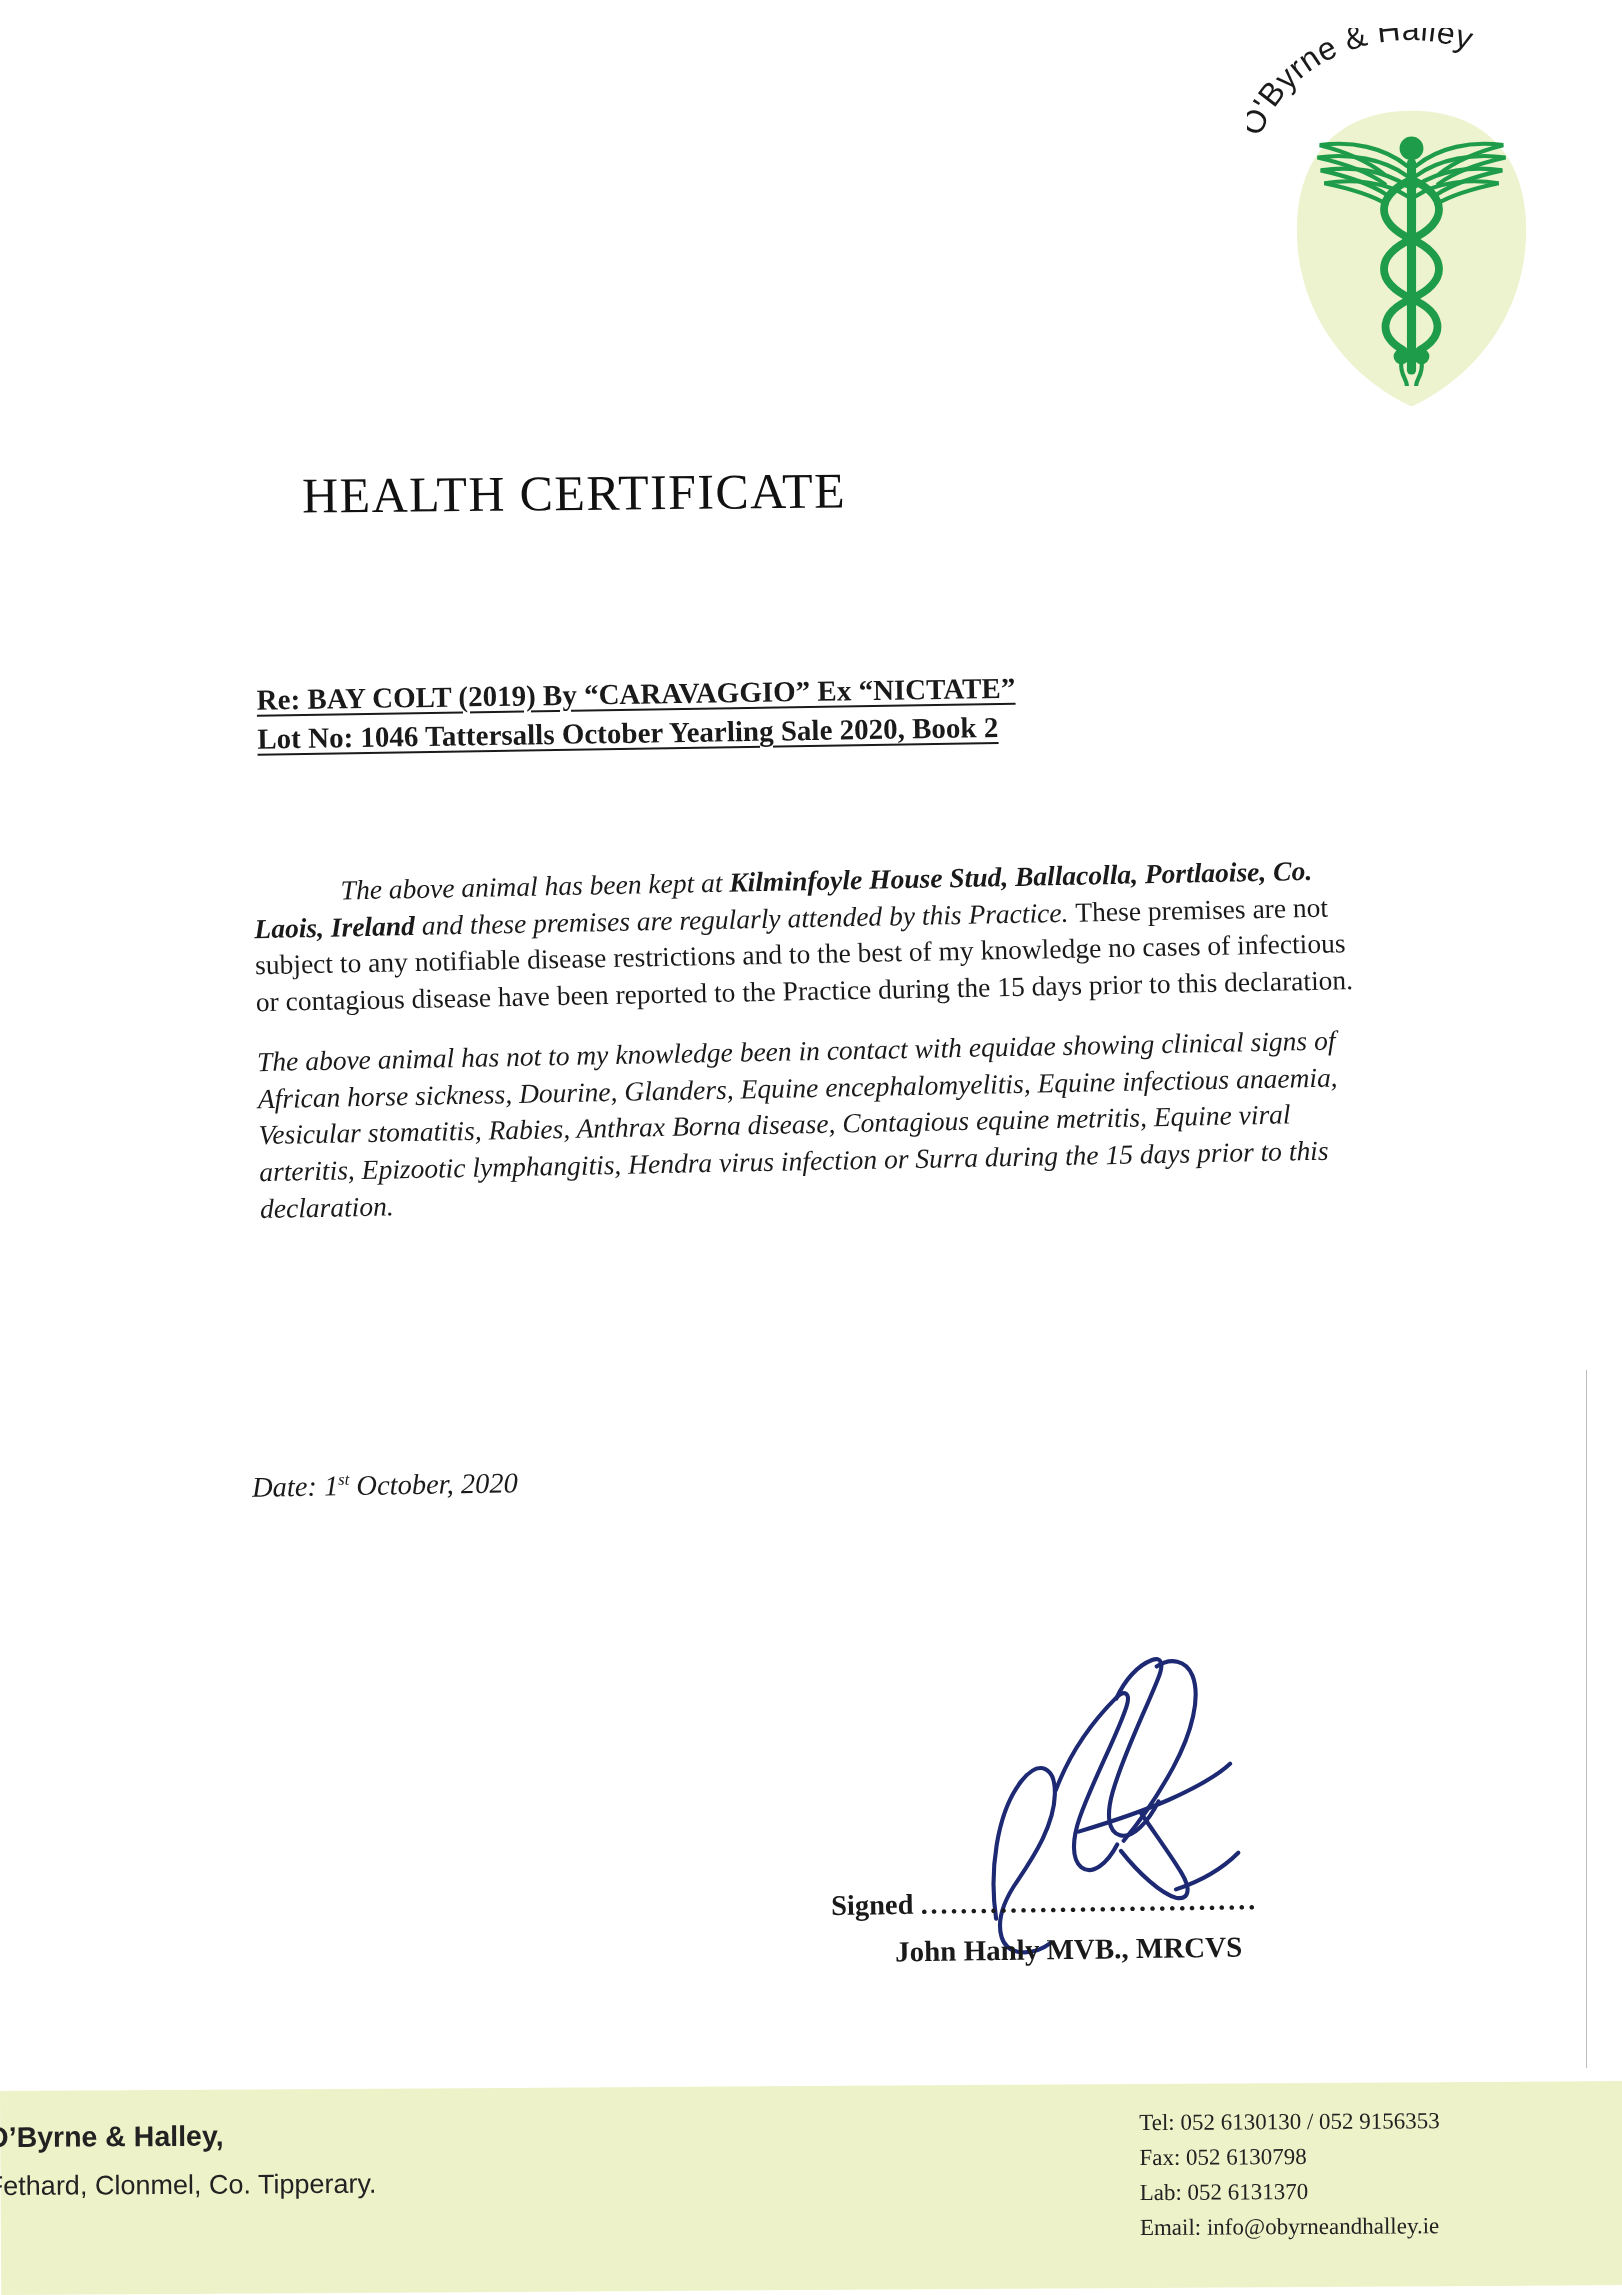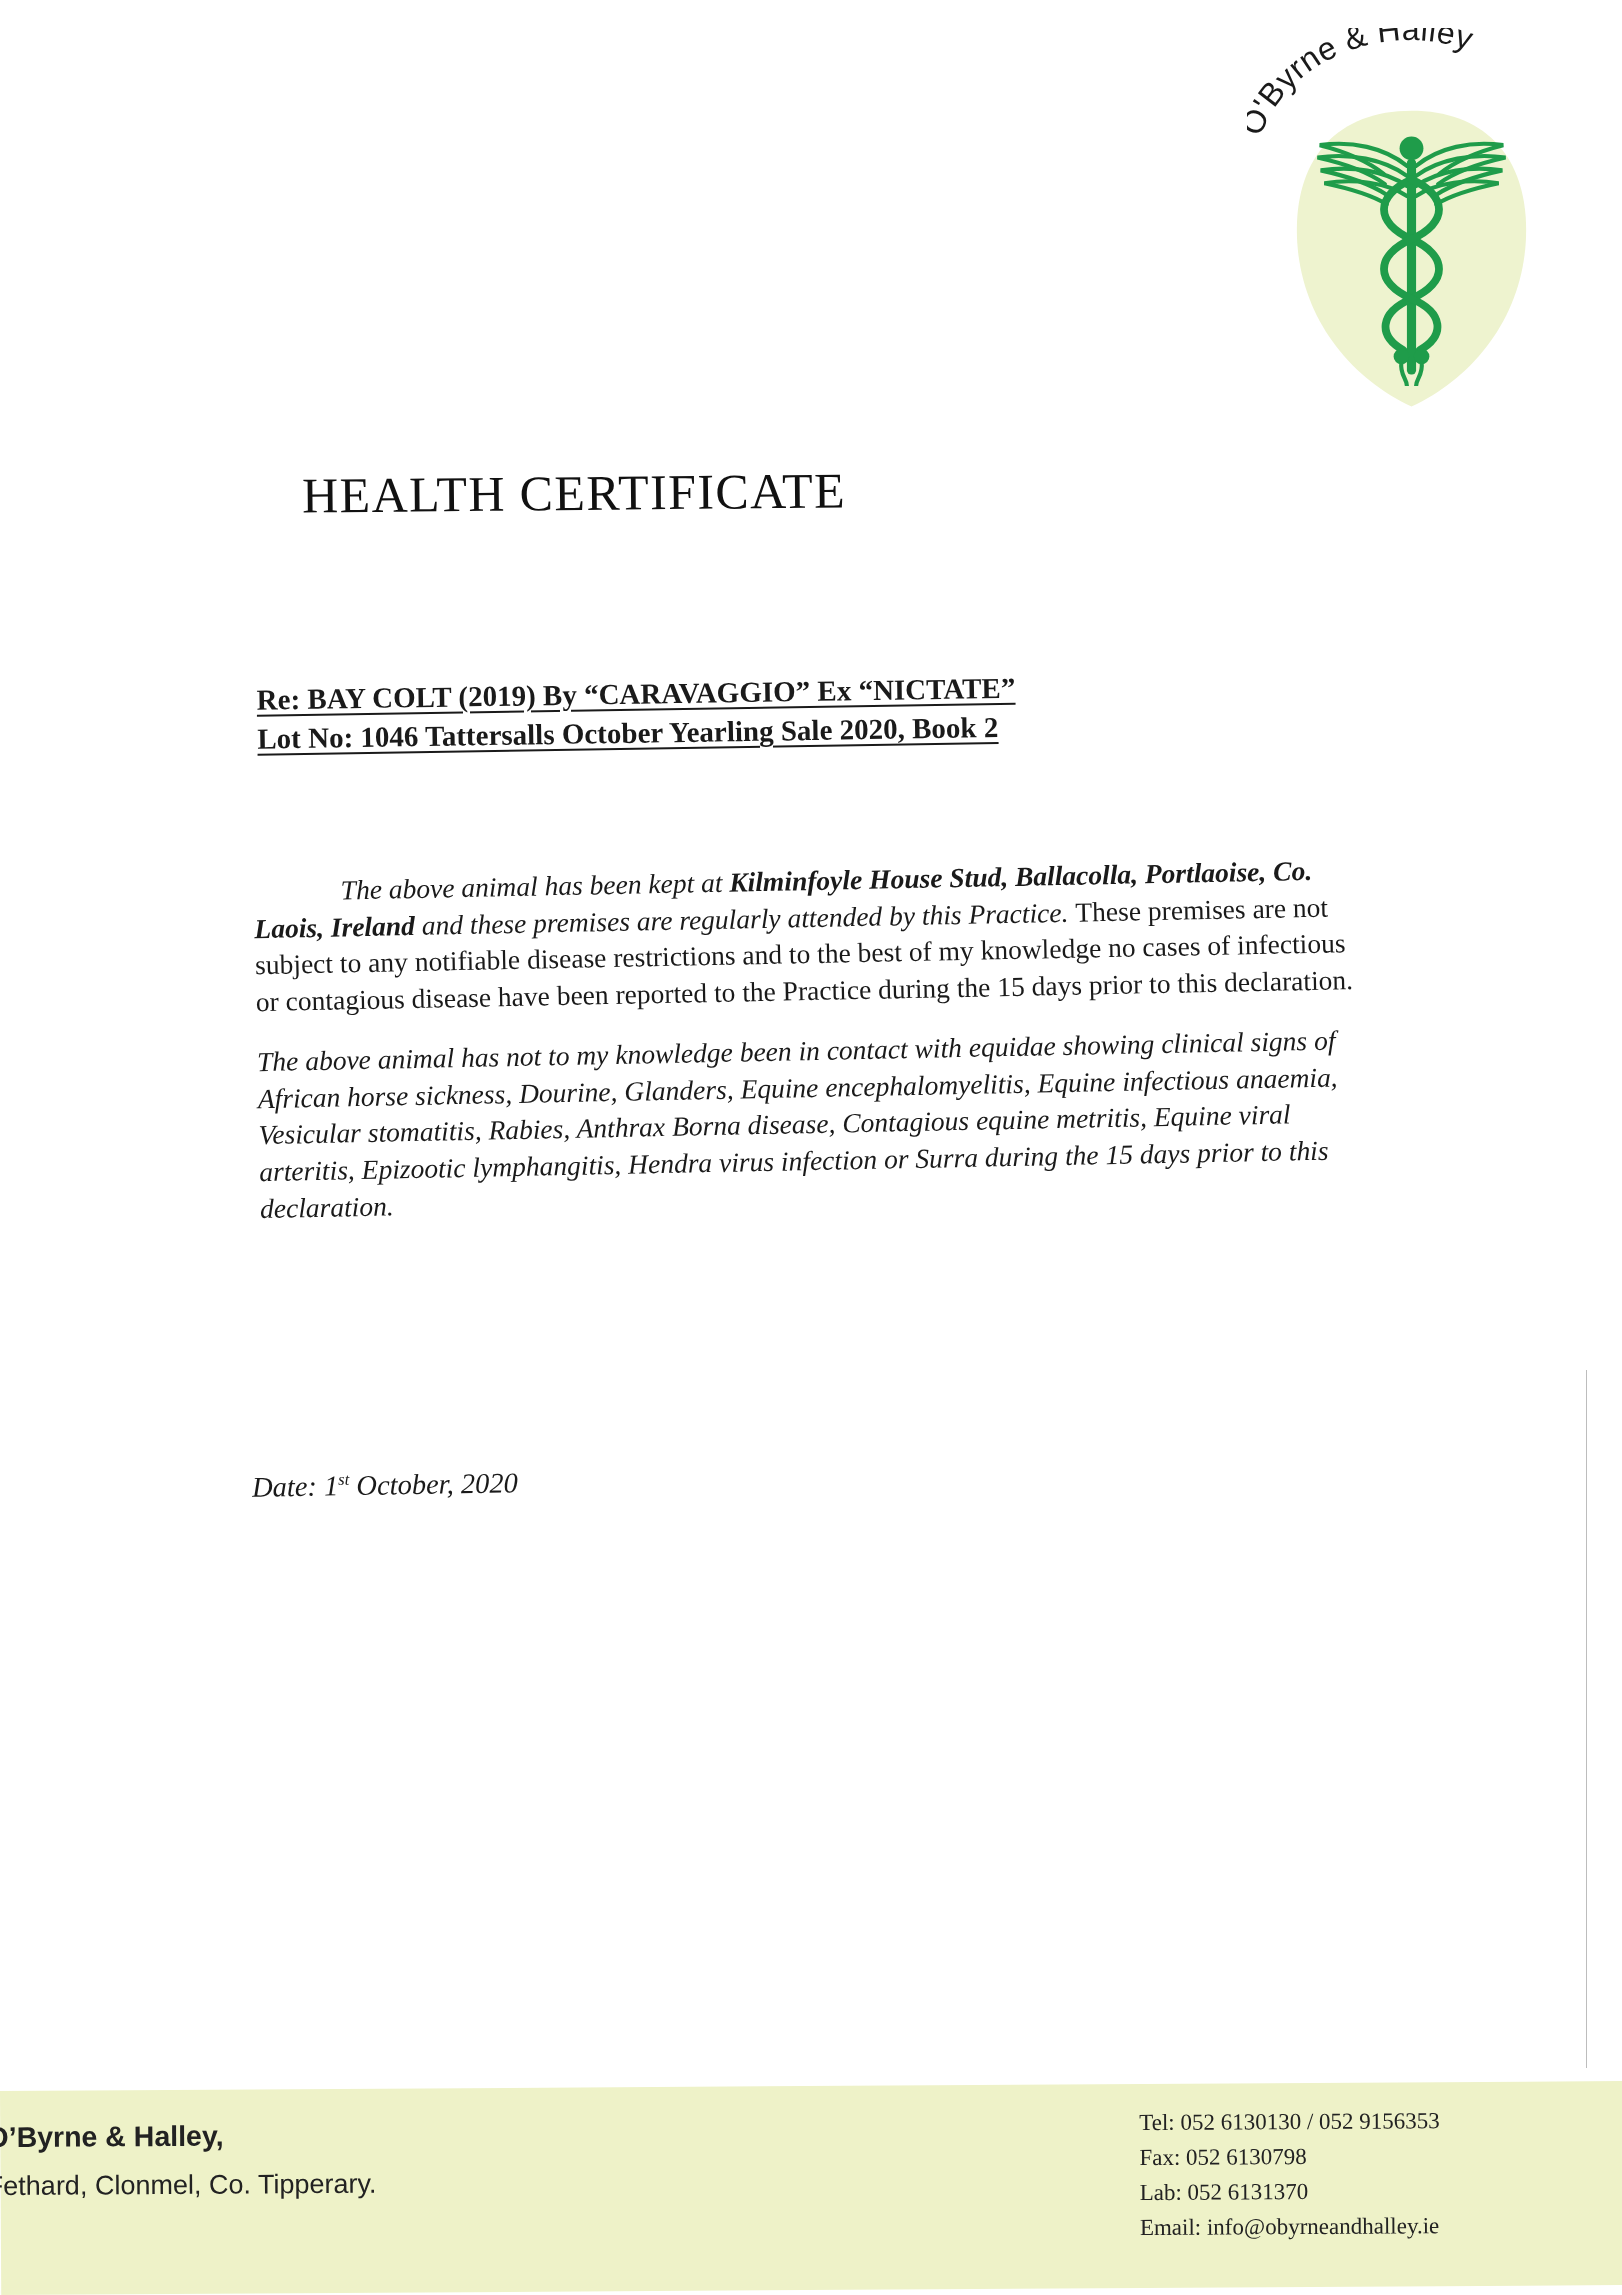--- a/index.html
+++ b/index.html
@@ -254,20 +254,38 @@
       <span class="indent"></span><span>The above animal has been kept at </span><b>Kilminfoyle House Stud, Ballacolla, Portlaoise, Co. Laois, Ireland</b><span> and these premises are regularly attended by this Practice. </span><span class="up">These premises are not subject to any notifiable disease restrictions and to the best of my knowledge no cases of infectious or contagious disease have been reported to the Practice during the 15 days prior to this declaration.</span>
     </p>
     <p class="para">The above animal has not to my knowledge been in contact with equidae showing clinical signs of African horse sickness, Dourine, Glanders, Equine encephalomyelitis, Equine infectious anaemia, Vesicular stomatitis, Rabies, Anthrax Borna disease, Contagious equine metritis, Equine viral arteritis, Epizootic lymphangitis, Hendra virus infection or Surra during the 15 days prior to this declaration.</p>
   </div>
 
   <div class="date-line">
     <span>Date:</span>
     <span>1</span><sup>st</sup><span> October, 2020</span>
   </div>
 
+  <div class="sig-area">
+    <svg class="sig-svg" viewBox="0 0 900 800">
+      <g fill="none" stroke="#1d2a73" stroke-width="9" stroke-linecap="round" stroke-linejoin="round">
+        <path d="M120 660 C105 560 120 430 175 360 C215 310 250 330 248 390 C246 455 205 520 168 575 C140 615 120 660 132 700 C145 742 200 742 240 712"></path>
+        <path d="M250 380 C280 300 330 230 382 178 C400 160 414 168 404 198 C384 260 330 360 302 440 C286 486 284 530 306 548 C330 566 362 540 384 498"></path>
+        <path d="M382 180 C400 140 428 108 460 96 C480 88 486 104 474 134 C450 196 398 300 374 384 C360 434 364 470 390 478 C418 486 452 448 474 404"></path>
+        <path d="M470 110 C500 90 534 96 548 130 C566 176 548 252 506 330 C470 396 430 452 398 490"></path>
+        <path d="M300 470 C360 452 430 430 498 400 C556 374 602 348 630 322"></path>
+        <path d="M436 430 C470 480 500 520 524 560 C546 596 540 620 512 614 C480 606 430 560 392 512"></path>
+        <path d="M512 596 C560 580 612 552 648 516"></path>
+      </g>
+    </svg>
+    <div class="signed-row">
+      <span>Signed</span>
+      <span class="dots">..................................</span>
+    </div>
+    <div class="sig-name">John Hanly MVB., MRCVS</div>
+  </div>
 
   <div class="scan-edge"></div>
 
   <div class="footer">
     <div class="footer-left">
       <div class="footer-name">O’Byrne &amp; Halley,</div>
       <div class="footer-addr">Fethard, Clonmel, Co. Tipperary.</div>
     </div>
     <div class="footer-right">
       <div>Tel: 052 6130130 / 052 9156353</div>

